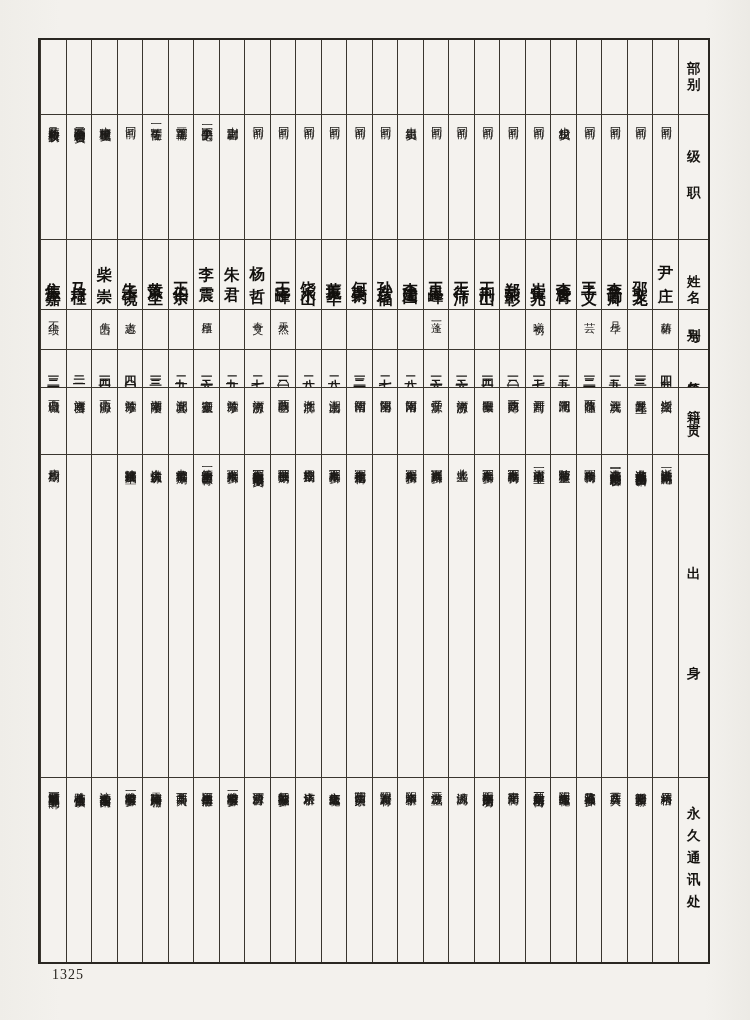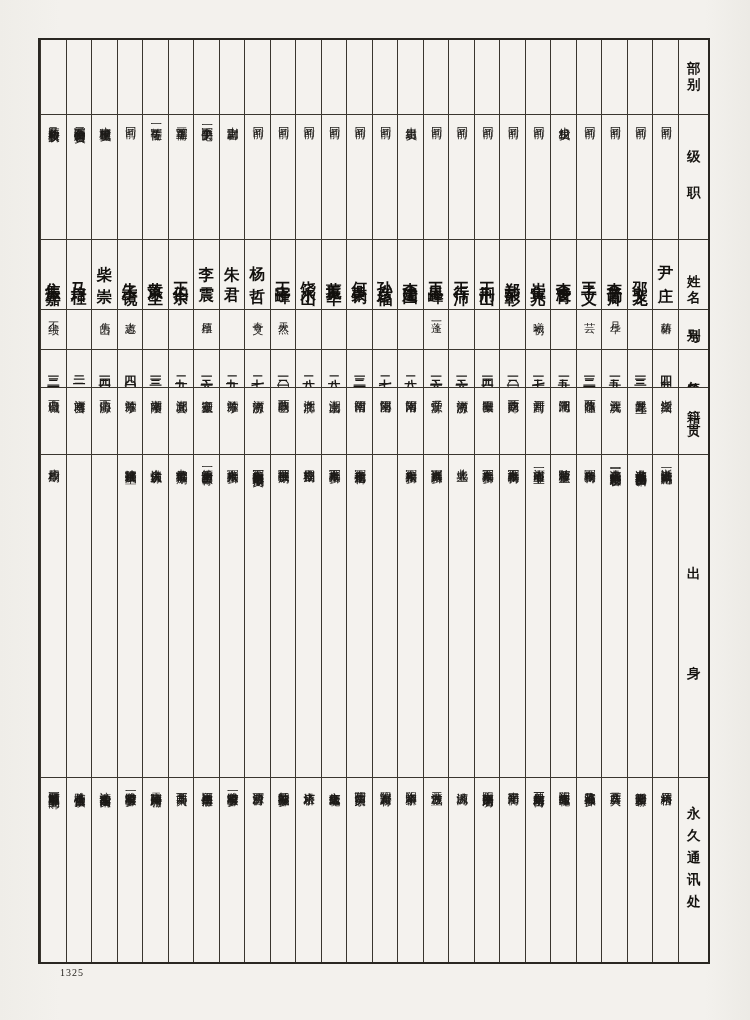--- a/index.html
+++ b/index.html
@@ -76,22 +76,22 @@
   .hs-unit   { letter-spacing: 16px; padding-top: 10px; }
   .hs-rank   { letter-spacing: 38px; padding-top: 20px; }
   .hs-name   { letter-spacing: 16px; padding-top: 8px; }
   .hs-alias  { letter-spacing: 2px;  padding-top: 4px; }
   .hs-age    { letter-spacing: 1px;  padding-top: 4px; }
   .hs-native { letter-spacing: 14px; padding-top: 8px; }
   .hs-bg     { letter-spacing: 100px; padding-top: 95px; }
   .hs-addr   { letter-spacing: 22px; padding-top: 12px; }
   .page-number {
     position: absolute;
-    left: 60px; top: 967px;
-    font-size: 10px;
+    left: 52px; top: 967px;
+    font-size: 14px;
     letter-spacing: 1px;
     color: #26231e;
   }
 </style>
 </head>
 <body>
 
 <div class="page">
 
   <div class="doc-table">

